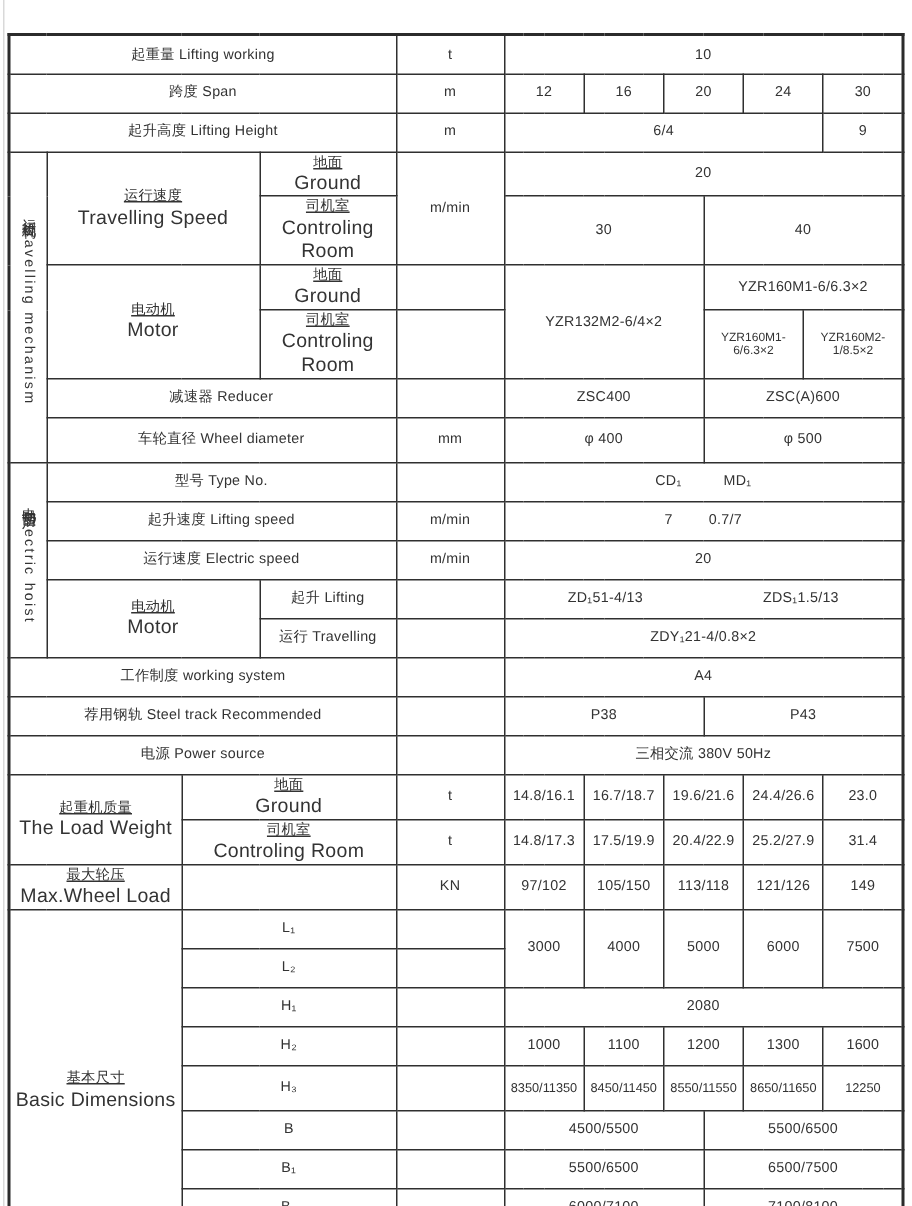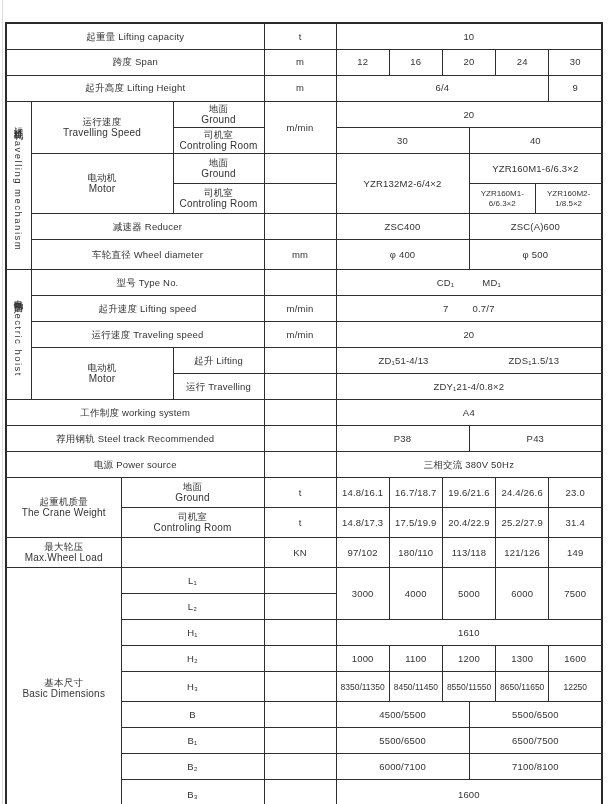--- a/index.html
+++ b/index.html
@@ -15,22 +15,22 @@
   }
   td{
     border:1px solid #2f2f2f;text-align:center;vertical-align:middle;
     padding:1px 2px;overflow:hidden;font-size:9.5px;letter-spacing:.2px;
     line-height:1.2;
   }
   tr{height:26px;}
   tr.h30{height:30px;}
   tr.h24{height:24px;}
   .lbl2 .zh,.lbl2 .en{display:block;}
-  .lbl2 .zh{font-size:9.5px;}
-  .lbl2 .en{font-size:10px;}
+  .lbl2 .zh{font-size:9.5px;text-decoration:underline;}
+  .lbl2 .en{font-size:13px;}
   .vert div{
     margin:0 auto;writing-mode:vertical-rl;text-orientation:mixed;
     letter-spacing:1.5px;font-size:9.5px;white-space:nowrap;
   }
   .pair{display:flex;justify-content:center;align-items:center;}
   .g28{gap:28px;} .g24{gap:24px;} .g60{gap:80px;}
   .sm{font-size:8px;letter-spacing:0;padding:1px 0;}
   .tight{font-size:8.5px;letter-spacing:0;padding:1px 0;}
 </style>
 </head>
@@ -43,21 +43,21 @@
   <col style="width:25px">
       <col style="width:90px">
       <col style="width:52px">
       <col style="width:91px">
       <col style="width:72px">
   <col span="20" style="width:13.3px">
 </colgroup>
 <tbody>
 
 <tr>
-  <td colspan="4">起重量 Lifting capacity</td>
+  <td colspan="4">起重量 Lifting working</td>
   <td>t</td>
   <td colspan="20">10</td>
 </tr>
 
 <tr>
   <td colspan="4">跨度 Span</td>
   <td>m</td>
   <td colspan="4">12</td>
   <td colspan="4">16</td>
   <td colspan="4">20</td>
@@ -154,21 +154,21 @@
   <td>m/min</td>
   <td colspan="20">
     <div class="pair g24">
       <span>7</span>
       <span>0.7/7</span>
     </div>
   </td>
 </tr>
 
 <tr>
-  <td colspan="3">运行速度 Traveling speed</td>
+  <td colspan="3">运行速度 Electric speed</td>
   <td>m/min</td>
   <td colspan="20">20</td>
 </tr>
 
 <tr>
   <td colspan="2" rowspan="2" class="lbl2">
     <span class="zh">电动机</span>
     <span class="en">Motor</span>
   </td>
   <td>起升 Lifting</td>
@@ -202,21 +202,21 @@
 
 <tr>
   <td colspan="4">电源 Power source</td>
   <td></td>
   <td colspan="20">三相交流 380V 50Hz</td>
 </tr>
 
 <tr class="h30">
   <td colspan="2" rowspan="2" class="lbl2">
     <span class="zh">起重机质量</span>
-    <span class="en">The Crane Weight</span>
+    <span class="en">The Load Weight</span>
   </td>
   <td colspan="2" class="lbl2">
     <span class="zh">地面</span>
     <span class="en">Ground</span>
   </td>
   <td>t</td>
   <td colspan="4">14.8/16.1</td>
   <td colspan="4">16.7/18.7</td>
   <td colspan="4">19.6/21.6</td>
   <td colspan="4">24.4/26.6</td>
@@ -237,21 +237,21 @@
 </tr>
 
 <tr class="h30">
   <td colspan="2" class="lbl2">
     <span class="zh">最大轮压</span>
     <span class="en">Max.Wheel Load</span>
   </td>
   <td colspan="2"></td>
   <td>KN</td>
   <td colspan="4">97/102</td>
-  <td colspan="4">180/110</td>
+  <td colspan="4">105/150</td>
   <td colspan="4">113/118</td>
   <td colspan="4">121/126</td>
   <td colspan="4">149</td>
 </tr>
 
 <tr>
   <td colspan="2" rowspan="9" class="lbl2">
     <span class="zh">基本尺寸</span>
     <span class="en">Basic Dimensions</span>
   </td>
@@ -265,21 +265,21 @@
 </tr>
 
 <tr>
   <td colspan="2">L₂</td>
   <td></td>
 </tr>
 
 <tr>
   <td colspan="2">H₁</td>
   <td></td>
-  <td colspan="20">1610</td>
+  <td colspan="20">2080</td>
 </tr>
 
 <tr>
   <td colspan="2">H₂</td>
   <td></td>
   <td colspan="4">1000</td>
   <td colspan="4">1100</td>
   <td colspan="4">1200</td>
   <td colspan="4">1300</td>
   <td colspan="4">1600</td>

